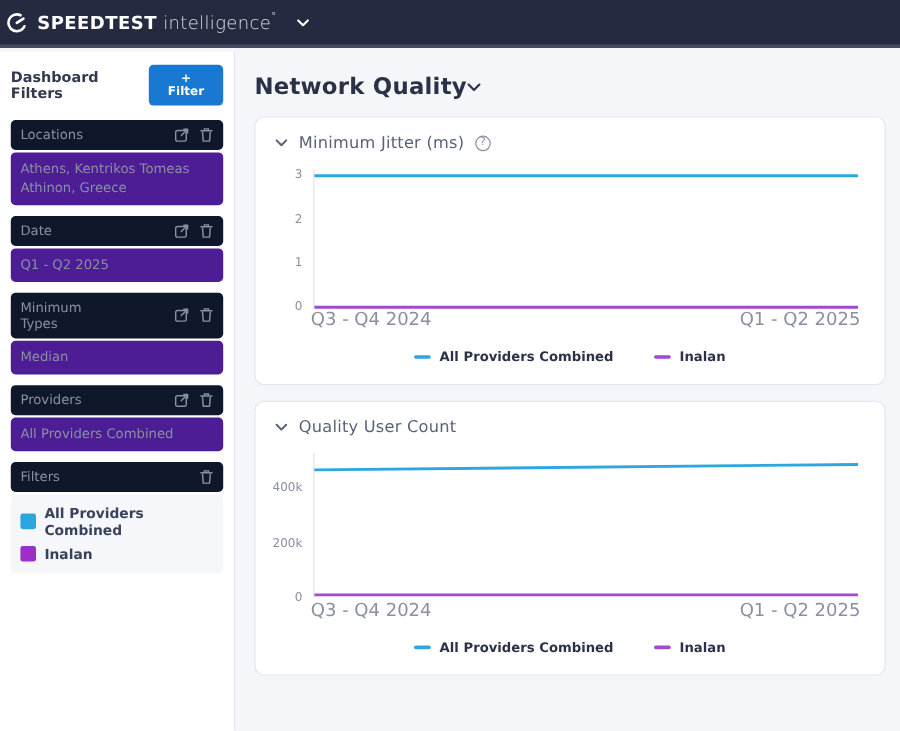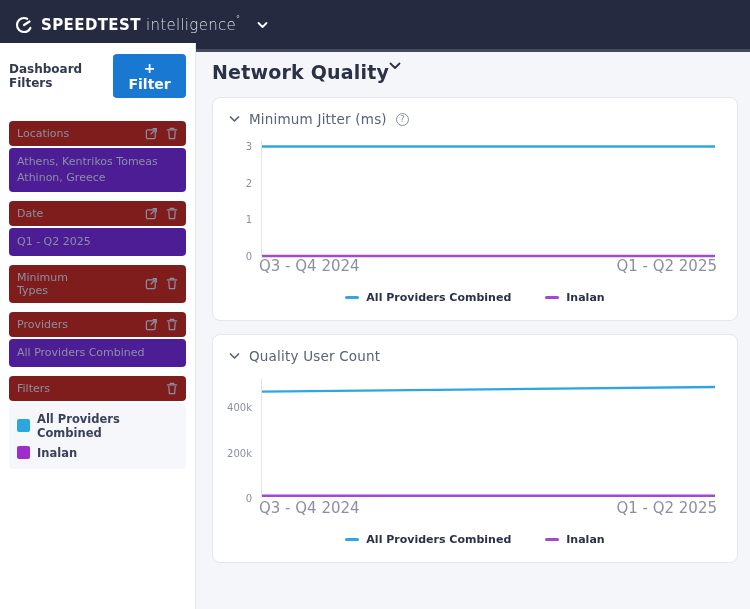--- a/index.html
+++ b/index.html
@@ -6,61 +6,61 @@
   html,body { width:750px; height:609px; }
   body {
     font-family:"DejaVu Sans", sans-serif;
     background:#f5f6fa;
     position:relative;
     overflow:hidden;
     color:#2b3146;
   }
   
   .app-header {
-    position:absolute; top:0; left:0; right:0; height:52px;
+    position:absolute; top:0; left:0; right:0; height:40px;
     background:#252a41; border-bottom:3px solid #454a5e;
-    display:flex; align-items:center; padding:0 14px;
+    display:flex; align-items:center; padding:0 4px;
   }
   .brand { display:flex; align-items:center; gap:7px; cursor:pointer; }
   .brand-primary { color:#ffffff; font-weight:700; font-size:15px; letter-spacing:0.4px; }
   .brand-secondary { color:rgba(255,255,255,0.82); font-weight:300; font-size:15px; letter-spacing:0.3px; }
   .brand-mark { color:rgba(255,255,255,0.7); font-size:8px; vertical-align:top; }
   .hdr-chevron { margin-left:10px; display:flex; align-items:center; }
   
   .sidebar {
     position:absolute; top:43px; left:0; bottom:0; width:196px;
     background:#ffffff; border-right:1px solid #e4e7ef;
     padding:11px 9px;
   }
-  .sidebar-top { display:flex; align-items:center; justify-content:flex-start; margin-bottom:23px; }
+  .sidebar-top { display:flex; align-items:center; justify-content:flex-start; margin-bottom:12px; }
   .sidebar-title { font-size:12px; font-weight:700; color:#333a4e; }
   .add-filter-btn {
     background:#1878d2; color:#ffffff; border:none; border-radius:4px;
-    font-size:14px; font-weight:600; padding:6px 11px; cursor:pointer;
+    font-size:10px; font-weight:600; padding:6px 11px; cursor:pointer;
     font-family:"DejaVu Sans", sans-serif;
   }
   .filter-group { margin-bottom:9px; }
   .filter-head {
-    background:#7f1d1d; border-radius:4px; padding:6px 8px;
+    background:#0f172a; border-radius:4px; padding:6px 8px;
     display:flex; align-items:center; justify-content:space-between;gap:43px;
   }
   .filter-label { font-size:11px; color:#8a90a2; }
   .filter-icons { display:flex; gap:8px; align-items:center; }
   .icon-btn { cursor:pointer; display:flex; align-items:center; color:#8a90a2; background:none; border:none; padding:0; }
   .filter-value {
     background:#4c1d95; border-radius:4px; padding:6px 8px; margin-top:2px;
     font-size:11px; color:#8a90a2; line-height:1.45;
   }
   .legend-body { background:#f6f7fa; border-radius:4px; padding:6px 8px; margin-top:2px; }
   .legend-row { display:flex; align-items:center; gap:7px; padding:3px 0; }
   .legend-swatch { width:13px; height:13px; border-radius:2px; flex:0 0 auto; }
   .legend-name { font-size:11.5px; font-weight:600; color:#3a415a; }
   
   .main { position:absolute; left:197px; top:43px; right:0; bottom:0; padding:14px 12px 0 15px; }
-  .page-title-row { display:flex; align-items:flex-start; gap:0; margin:4px 0 14px 0; cursor:pointer; }
+  .page-title-row { display:flex; align-items:center; gap:0; margin:4px 0 14px 0; cursor:pointer; }
   .page-title { font-size:19px; font-weight:600; color:#2b3146; letter-spacing:0.2px; }
   .card {
     background:#ffffff; border:1px solid #e4e7ef; border-radius:8px;
     padding:13px 16px 4px 16px; margin-bottom:13px;
   }
   .card-head { display:flex; align-items:center; gap:9px; }
   .card-title { font-size:13.5px; color:#5a6278; font-weight:400; letter-spacing:0.2px; }
   .info-icon {
     width:13px; height:13px; border:1px solid #8a90a2; border-radius:50%;
     color:#8a90a2; font-size:9px; line-height:11px; text-align:center; cursor:pointer;
@@ -170,20 +170,21 @@
           </button>
         <button class="icon-btn">
             <svg width="12" height="13" viewBox="0 0 12 14">
               <path d="M2.5 4 L3.2 12.5 H8.8 L9.5 4" fill="none" stroke="currentColor" stroke-width="1.3" stroke-linejoin="round"></path>
               <line x1="1" y1="3.2" x2="11" y2="3.2" stroke="currentColor" stroke-width="1.3" stroke-linecap="round"></line>
               <path d="M4.2 3 V1.5 H7.8 V3" fill="none" stroke="currentColor" stroke-width="1.3"></path>
             </svg>
           </button>
       </span>
     </div>
+    <div class="filter-value">Median</div>
   </div>
 
   <div class="filter-group">
     <div class="filter-head">
       <span class="filter-label">Providers</span>
       <span class="filter-icons">
         <button class="icon-btn">
             <svg width="13" height="13" viewBox="0 0 14 14">
               <rect x="1.5" y="3" width="9.5" height="9.5" rx="1.5" fill="none" stroke="currentColor" stroke-width="1.3"></rect>
               <path d="M6.5 7.5 L12 2" stroke="currentColor" stroke-width="1.3" stroke-linecap="round"></path>

